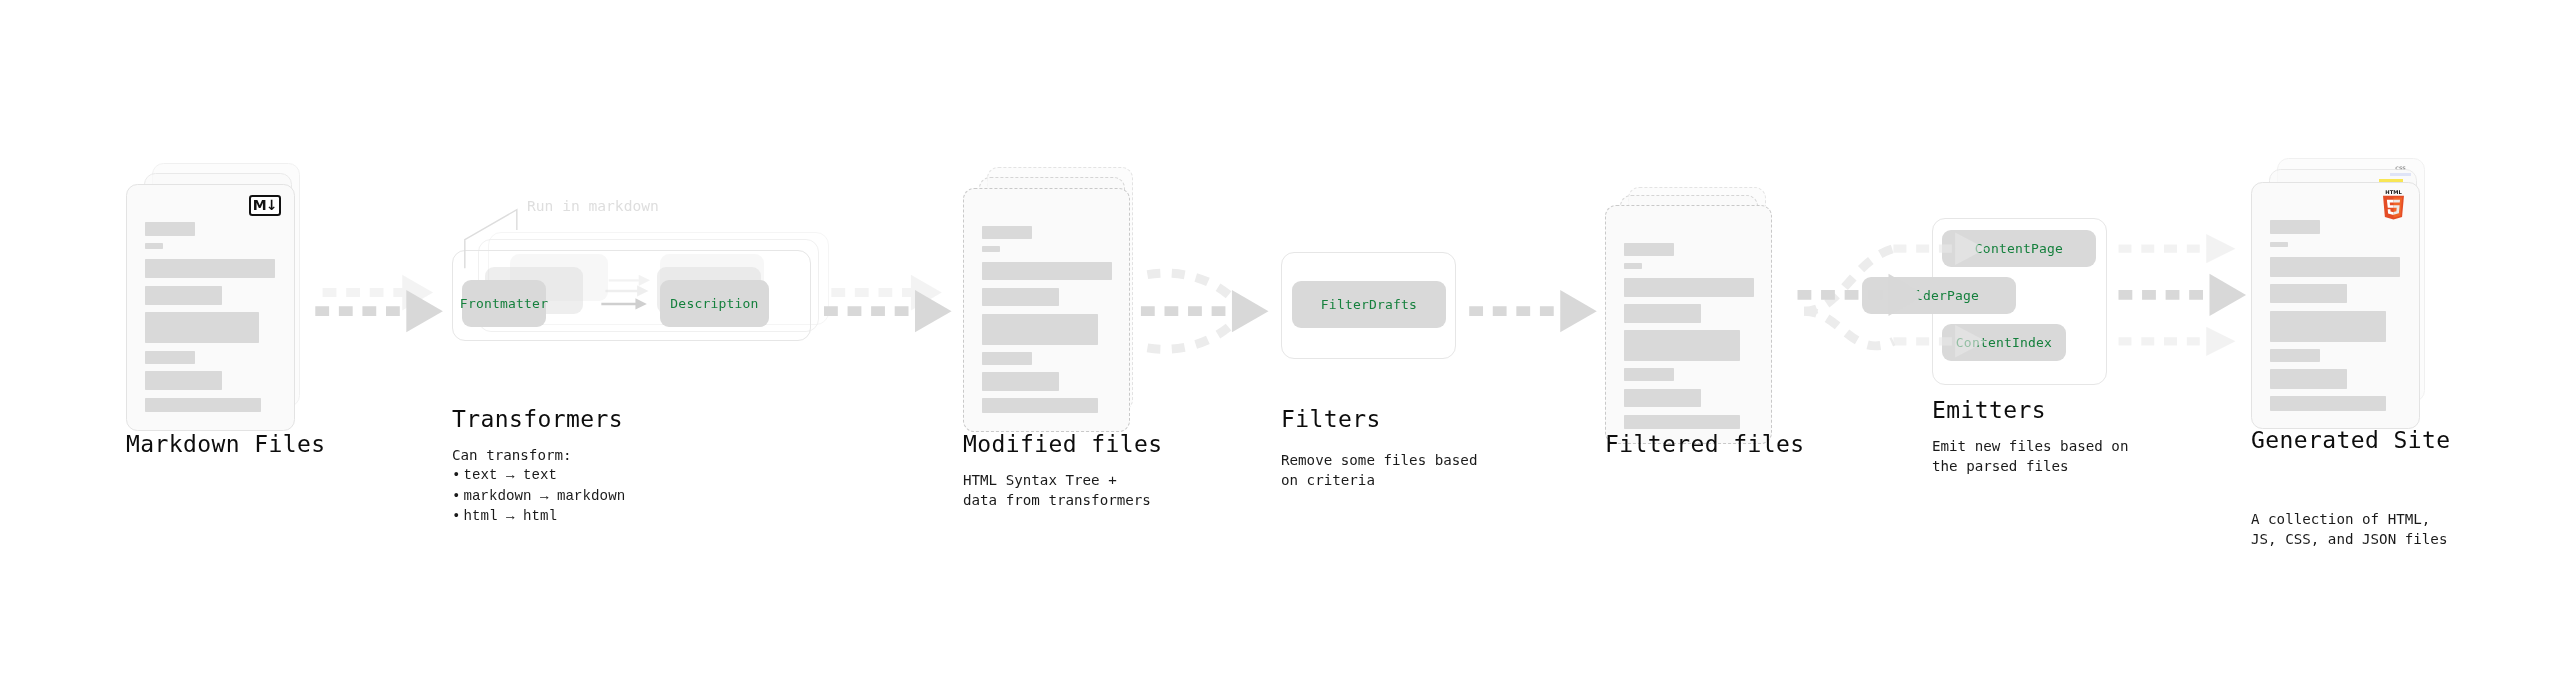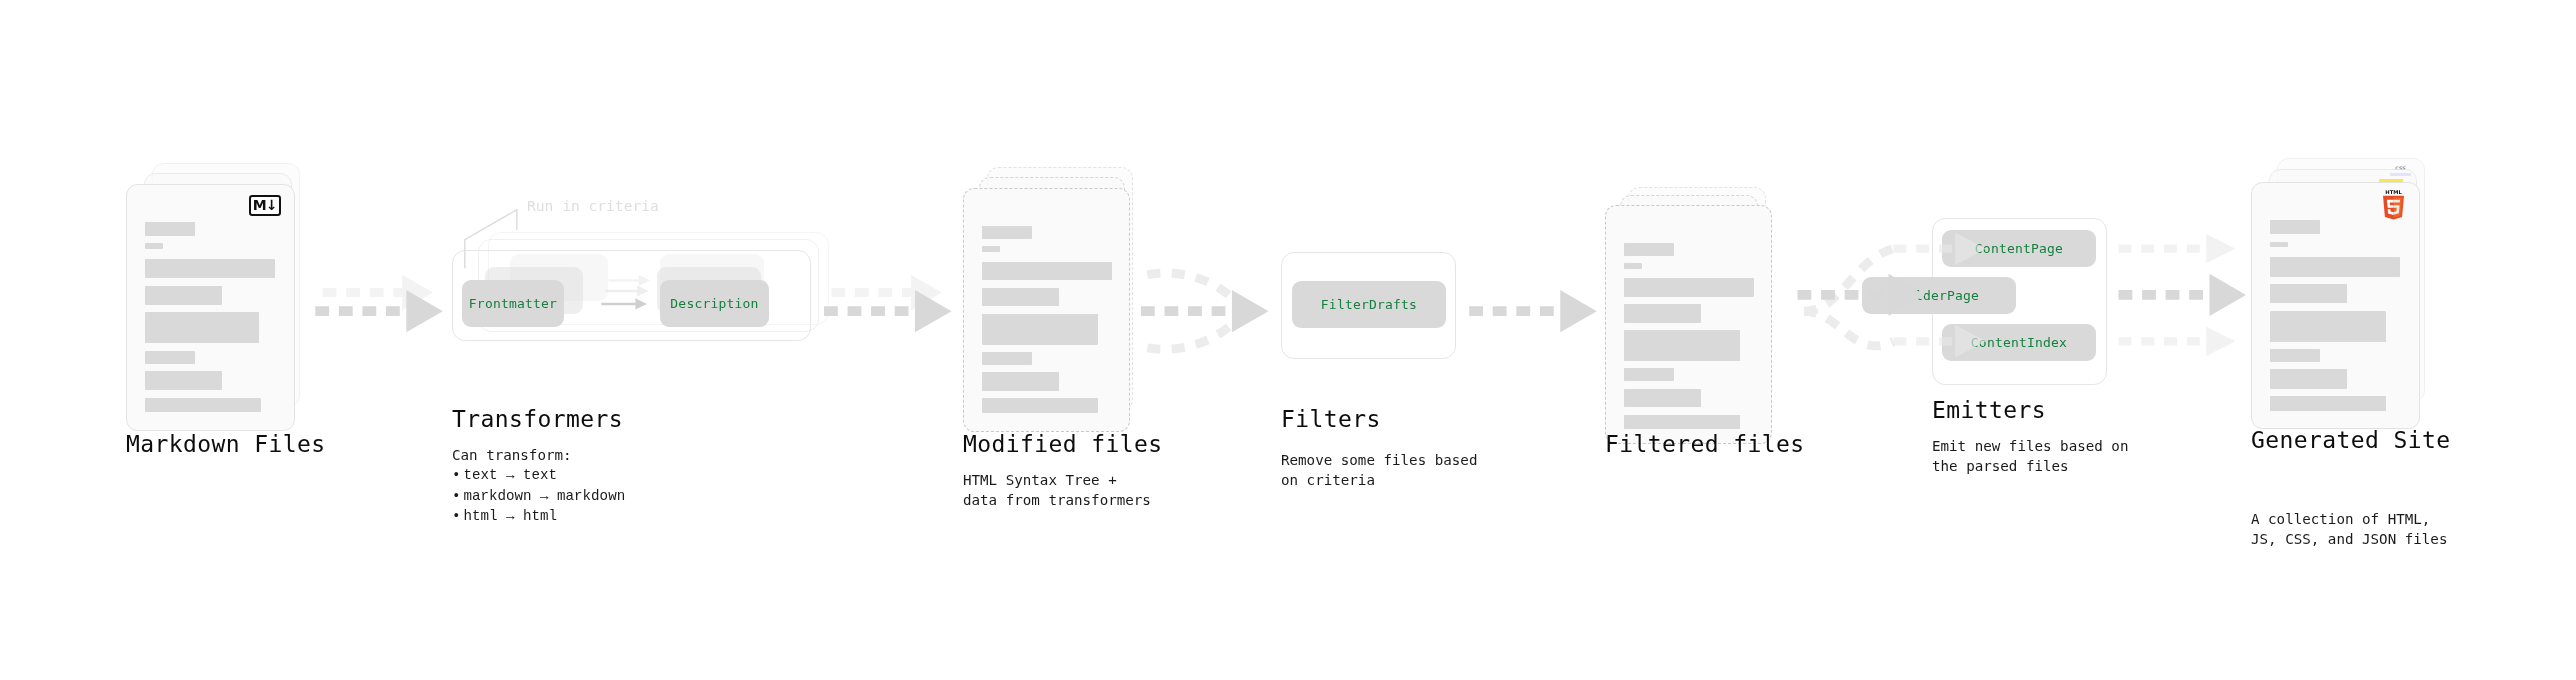--- a/index.html
+++ b/index.html
@@ -79,31 +79,31 @@
         <div class="bar" style="width:77px;height:19.5px;"></div>
         <div class="bar" style="width:114px;height:31px;"></div>
         <div class="bar" style="width:50px;height:13px;"></div>
         <div class="bar" style="width:77px;height:19.5px;"></div>
         <div class="bar" style="width:116px;height:14.6px;"></div>
       </div>
     </div>
   </div>
   <div class="title" style="left:126px;top:431px;">Markdown Files</div>
 
-  <div class="note" style="left:527px;top:197px;">Run in criteria</div>
+  <div class="note" style="left:527px;top:197px;">Run in markdown</div>
 
   <div class="group l3" style="left:488px;top:232px;width:341px;height:93px;"></div>
   <div class="group l2" style="left:478px;top:239px;width:341px;height:93px;"></div>
   <div class="group" style="left:452px;top:250px;width:359px;height:91px;"></div>
 
   <div class="chip l3" style="left:510px;top:254px;width:98px;height:47px;"></div>
   <div class="chip l3" style="left:660px;top:254px;width:104px;height:47px;"></div>
   <div class="chip l2" style="left:485px;top:267px;width:98px;height:47px;"></div>
   <div class="chip l2" style="left:657px;top:267px;width:104px;height:47px;"></div>
-  <div class="chip" style="left:462px;top:280px;width:102px;height:47px;">Frontmatter</div>
+  <div class="chip" style="left:462px;top:280px;width:84px;height:47px;">Frontmatter</div>
   <div class="chip" style="left:660px;top:280px;width:109px;height:47px;">Description</div>
 
   <div class="title" style="left:452px;top:406px;">Transformers</div>
   <div class="sub" style="left:452px;top:445px;">
     <div>Can transform:</div>
     <div class="li">text → text</div>
     <div class="li">markdown → markdown</div>
     <div class="li">html → html</div>
   </div>
 
@@ -151,21 +151,21 @@
         <div class="bar" style="width:77px;height:18.7px;"></div>
         <div class="bar" style="width:116px;height:14.6px;"></div>
       </div>
     </div>
   </div>
   <div class="title" style="left:1605px;top:431px;">Filtered files</div>
 
   <div class="group" style="left:1932px;top:218px;width:175px;height:167px;"></div>
   <div class="chip" style="left:1942px;top:230px;width:154px;height:37px;">ContentPage</div>
   <div class="chip" style="left:1862px;top:277px;width:154px;height:37px;">FolderPage</div>
-  <div class="chip" style="left:1942px;top:324px;width:154px;height:37px;">ContentIndex</div>
+  <div class="chip" style="left:1942px;top:324px;width:124px;height:37px;">ContentIndex</div>
   <div class="title" style="left:1932px;top:397px;">Emitters</div>
   <div class="sub" style="left:1932px;top:436px;">
     <div>Emit new files based on</div>
     <div>the parsed files</div>
   </div>
 
   <div class="docstack" style="left:2251px;top:158px;width:195px;height:276px;">
     <div class="doccard l3" style="left:26px;top:0px;width:148px;height:244px;">
       <div class="badge css-badge" style="right:13px;top:7.3px;">
         <div class="css-txt">CSS</div>

